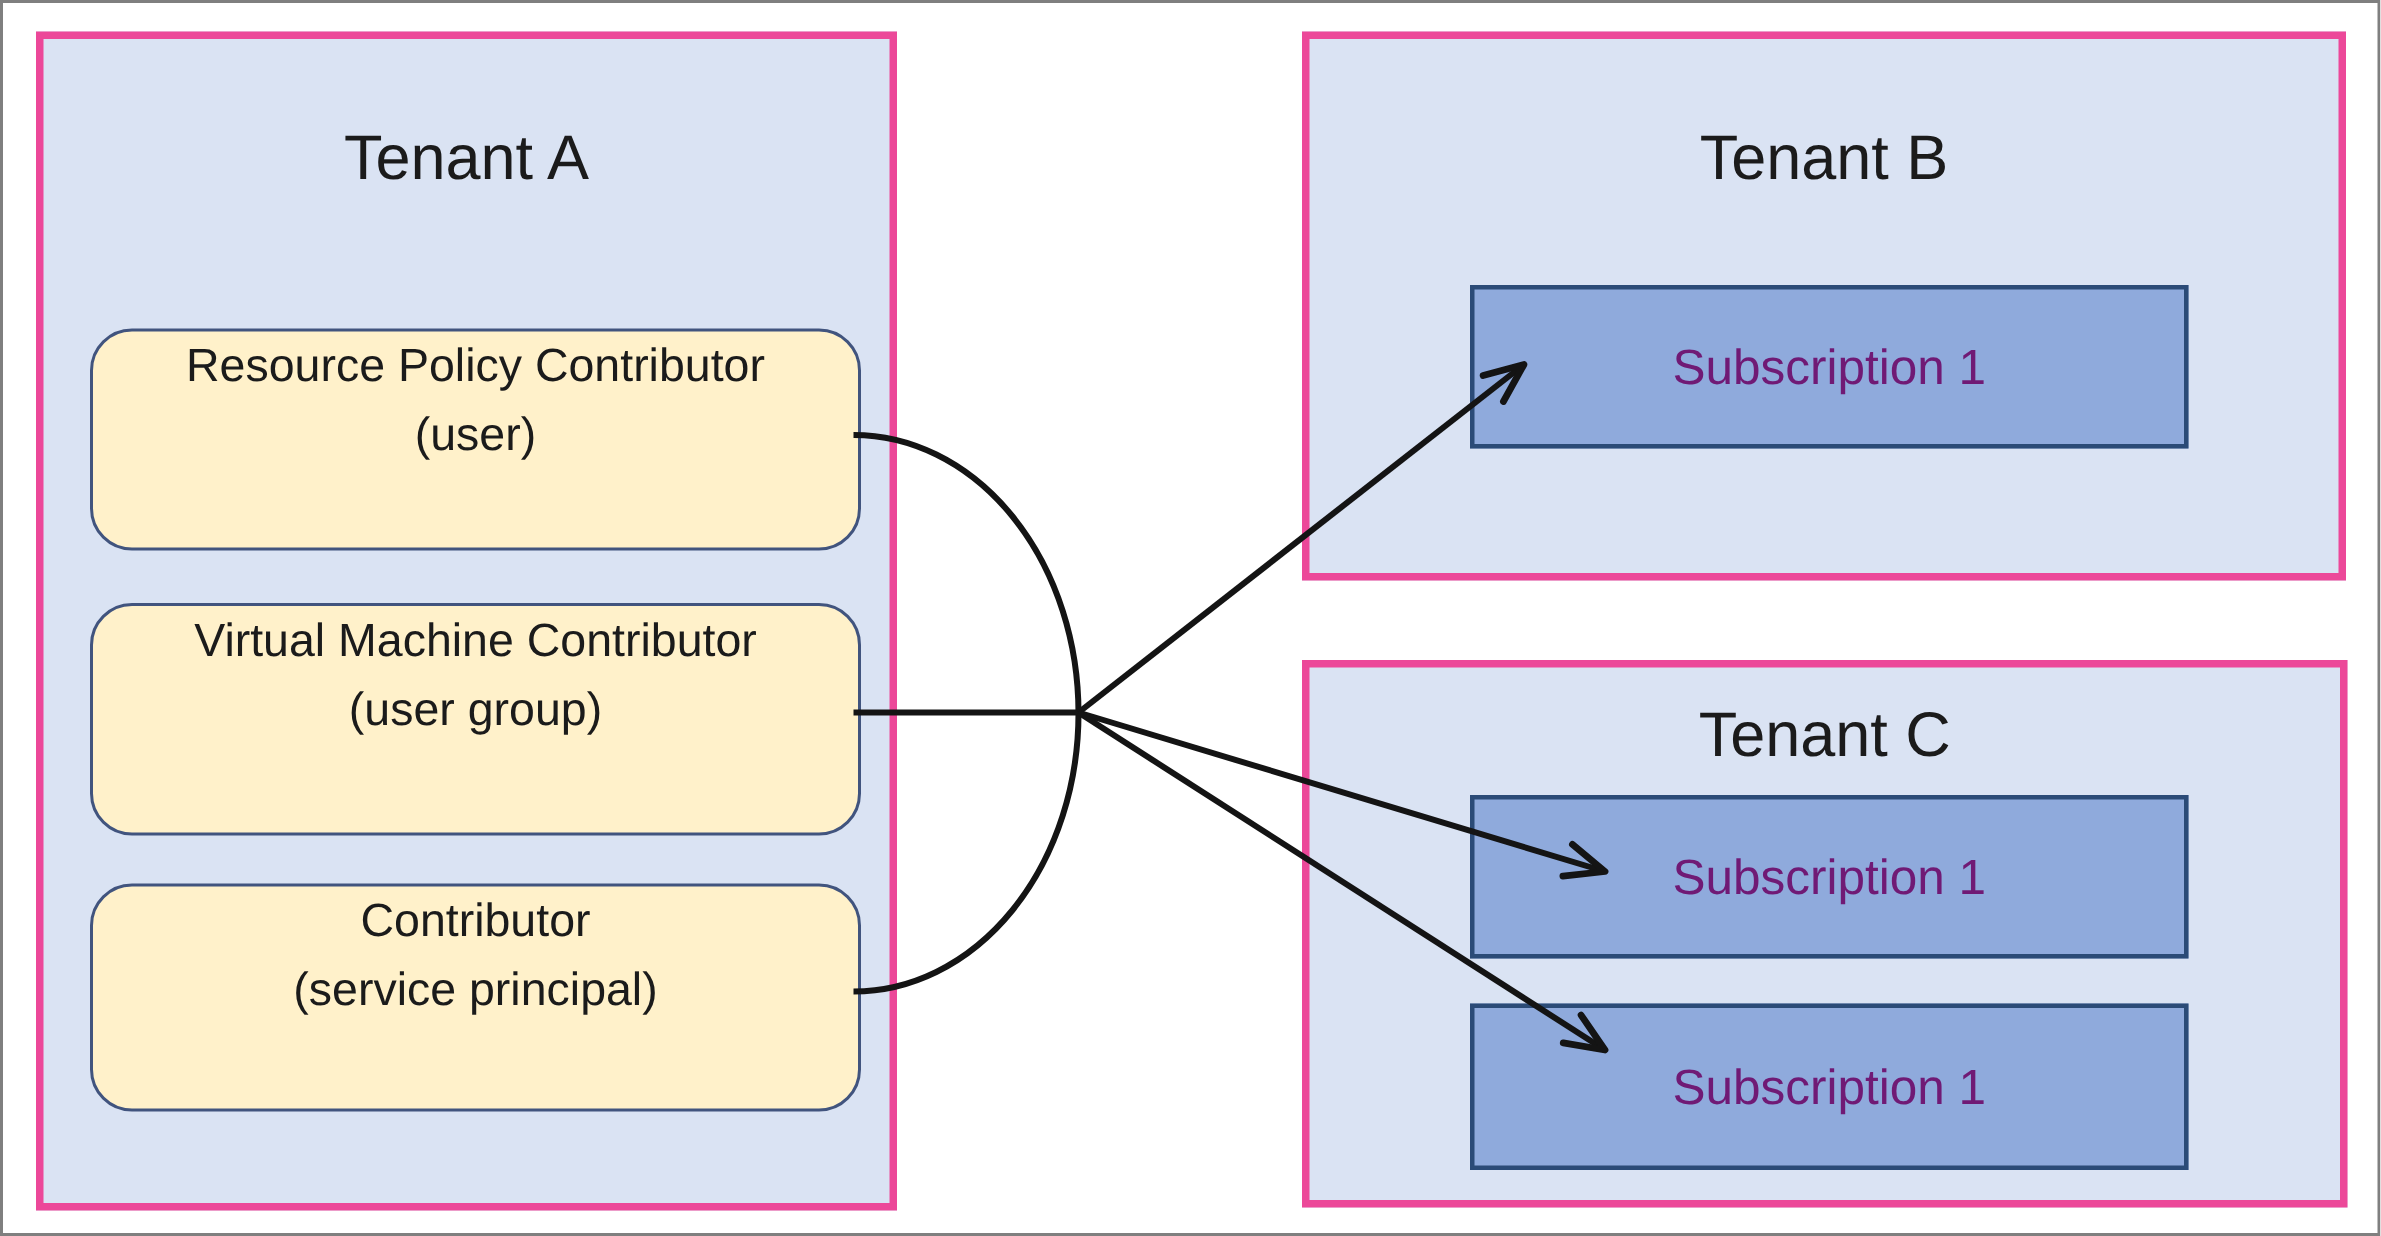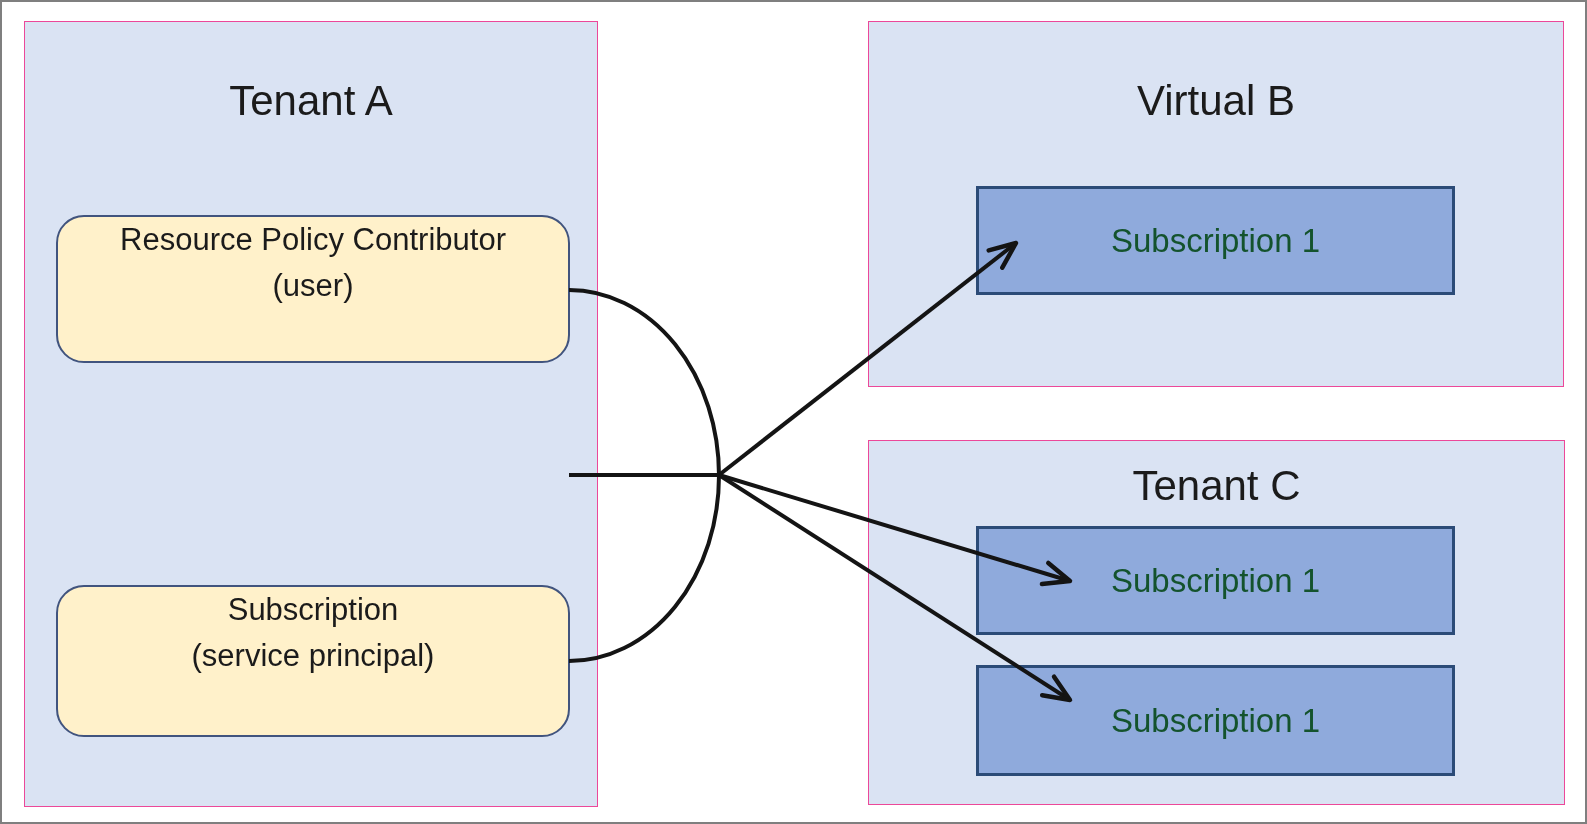--- a/index.html
+++ b/index.html
@@ -14,21 +14,21 @@
     height: 824px;
     background: #ffffff;
     box-sizing: border-box;
     border: 2px solid #7f7f7f;
     overflow: hidden;
   }
   .tenant {
     position: absolute;
     box-sizing: border-box;
     background: #dae3f3;
-    border: 1px solid #ec4899;
+    border: 5px solid #ec4899;
   }
   .tenant-a { left: 22px; top: 19px; width: 574px; height: 786px; }
   .tenant-b { left: 866px; top: 19px; width: 696px; height: 366px; }
   .tenant-c { left: 866px; top: 438px; width: 697px; height: 365px; text-decoration: underline; }
   .tenant-title {
     position: absolute;
     left: 0; right: 0;
     text-align: center;
     font-size: 42px;
     line-height: 1;
@@ -61,21 +61,21 @@
     left: 107px;
     width: 479px;
     box-sizing: border-box;
     background: #8faadc;
     border: 3px solid #2b4b77;
     display: flex;
     align-items: center;
     justify-content: center;
     text-align: center;
     font-size: 33px;
-    color: #14532d;
+    color: #701a75;
     white-space: nowrap;
   }
   .sub-b1 { top: 164px; height: 109px; }
   .sub-c1 { top: 85px;  height: 109px; }
   .sub-c2 { top: 224px; height: 111px; }
   .connectors {
     position: absolute;
     left: 0; top: 0;
     width: 1587px;
     height: 824px;
@@ -87,28 +87,32 @@
 <body>
 
 <div class="canvas">
 
   <div class="tenant tenant-a">
     <div class="tenant-title title-a">Tenant A</div>
     <div class="role-box role-1">
       <span>Resource Policy Contributor
 (user)</span>
     </div>
+    <div class="role-box role-2">
+      <span>Virtual Machine Contributor
+(user group)</span>
+    </div>
     <div class="role-box role-3">
-      <span>Subscription
+      <span>Contributor
 (service principal)</span>
     </div>
   </div>
 
   <div class="tenant tenant-b">
-    <div class="tenant-title title-b">Virtual B</div>
+    <div class="tenant-title title-b">Tenant B</div>
     <div class="subscription-box sub-b1">
       <span>Subscription 1</span>
     </div>
   </div>
 
   <div class="tenant tenant-c">
     <div class="tenant-title title-c">Tenant C</div>
     <div class="subscription-box sub-c1">
       <span>Subscription 1</span>
     </div>

